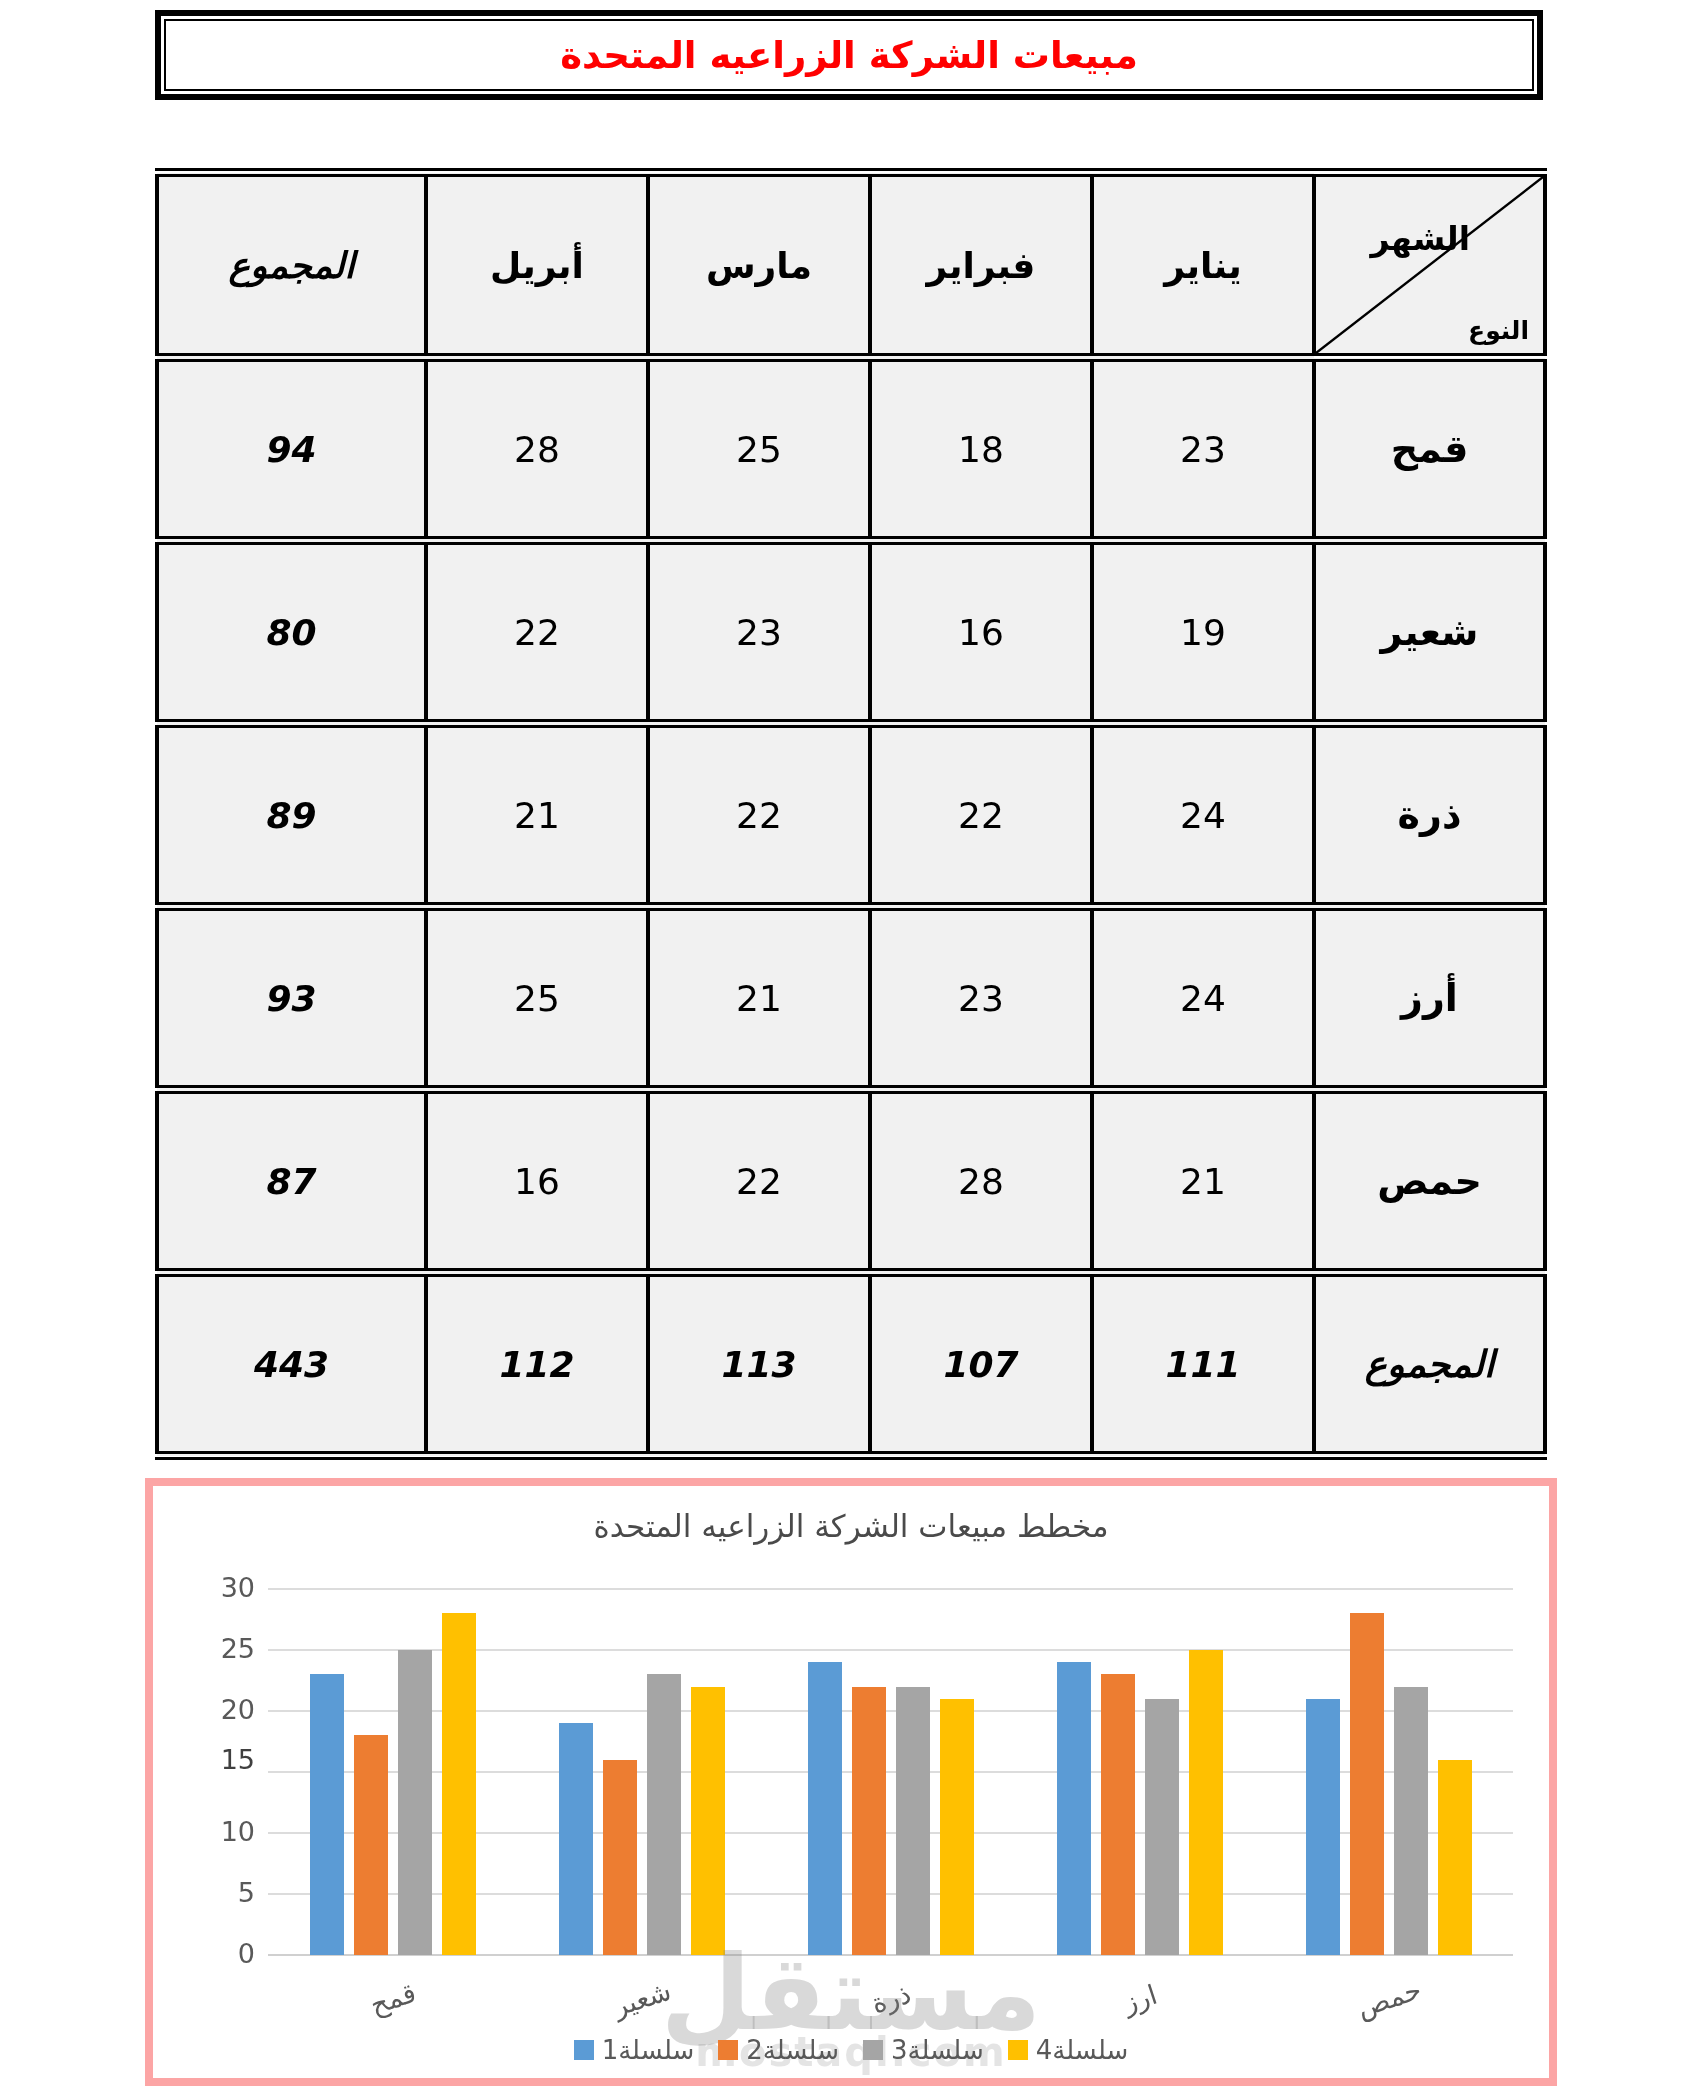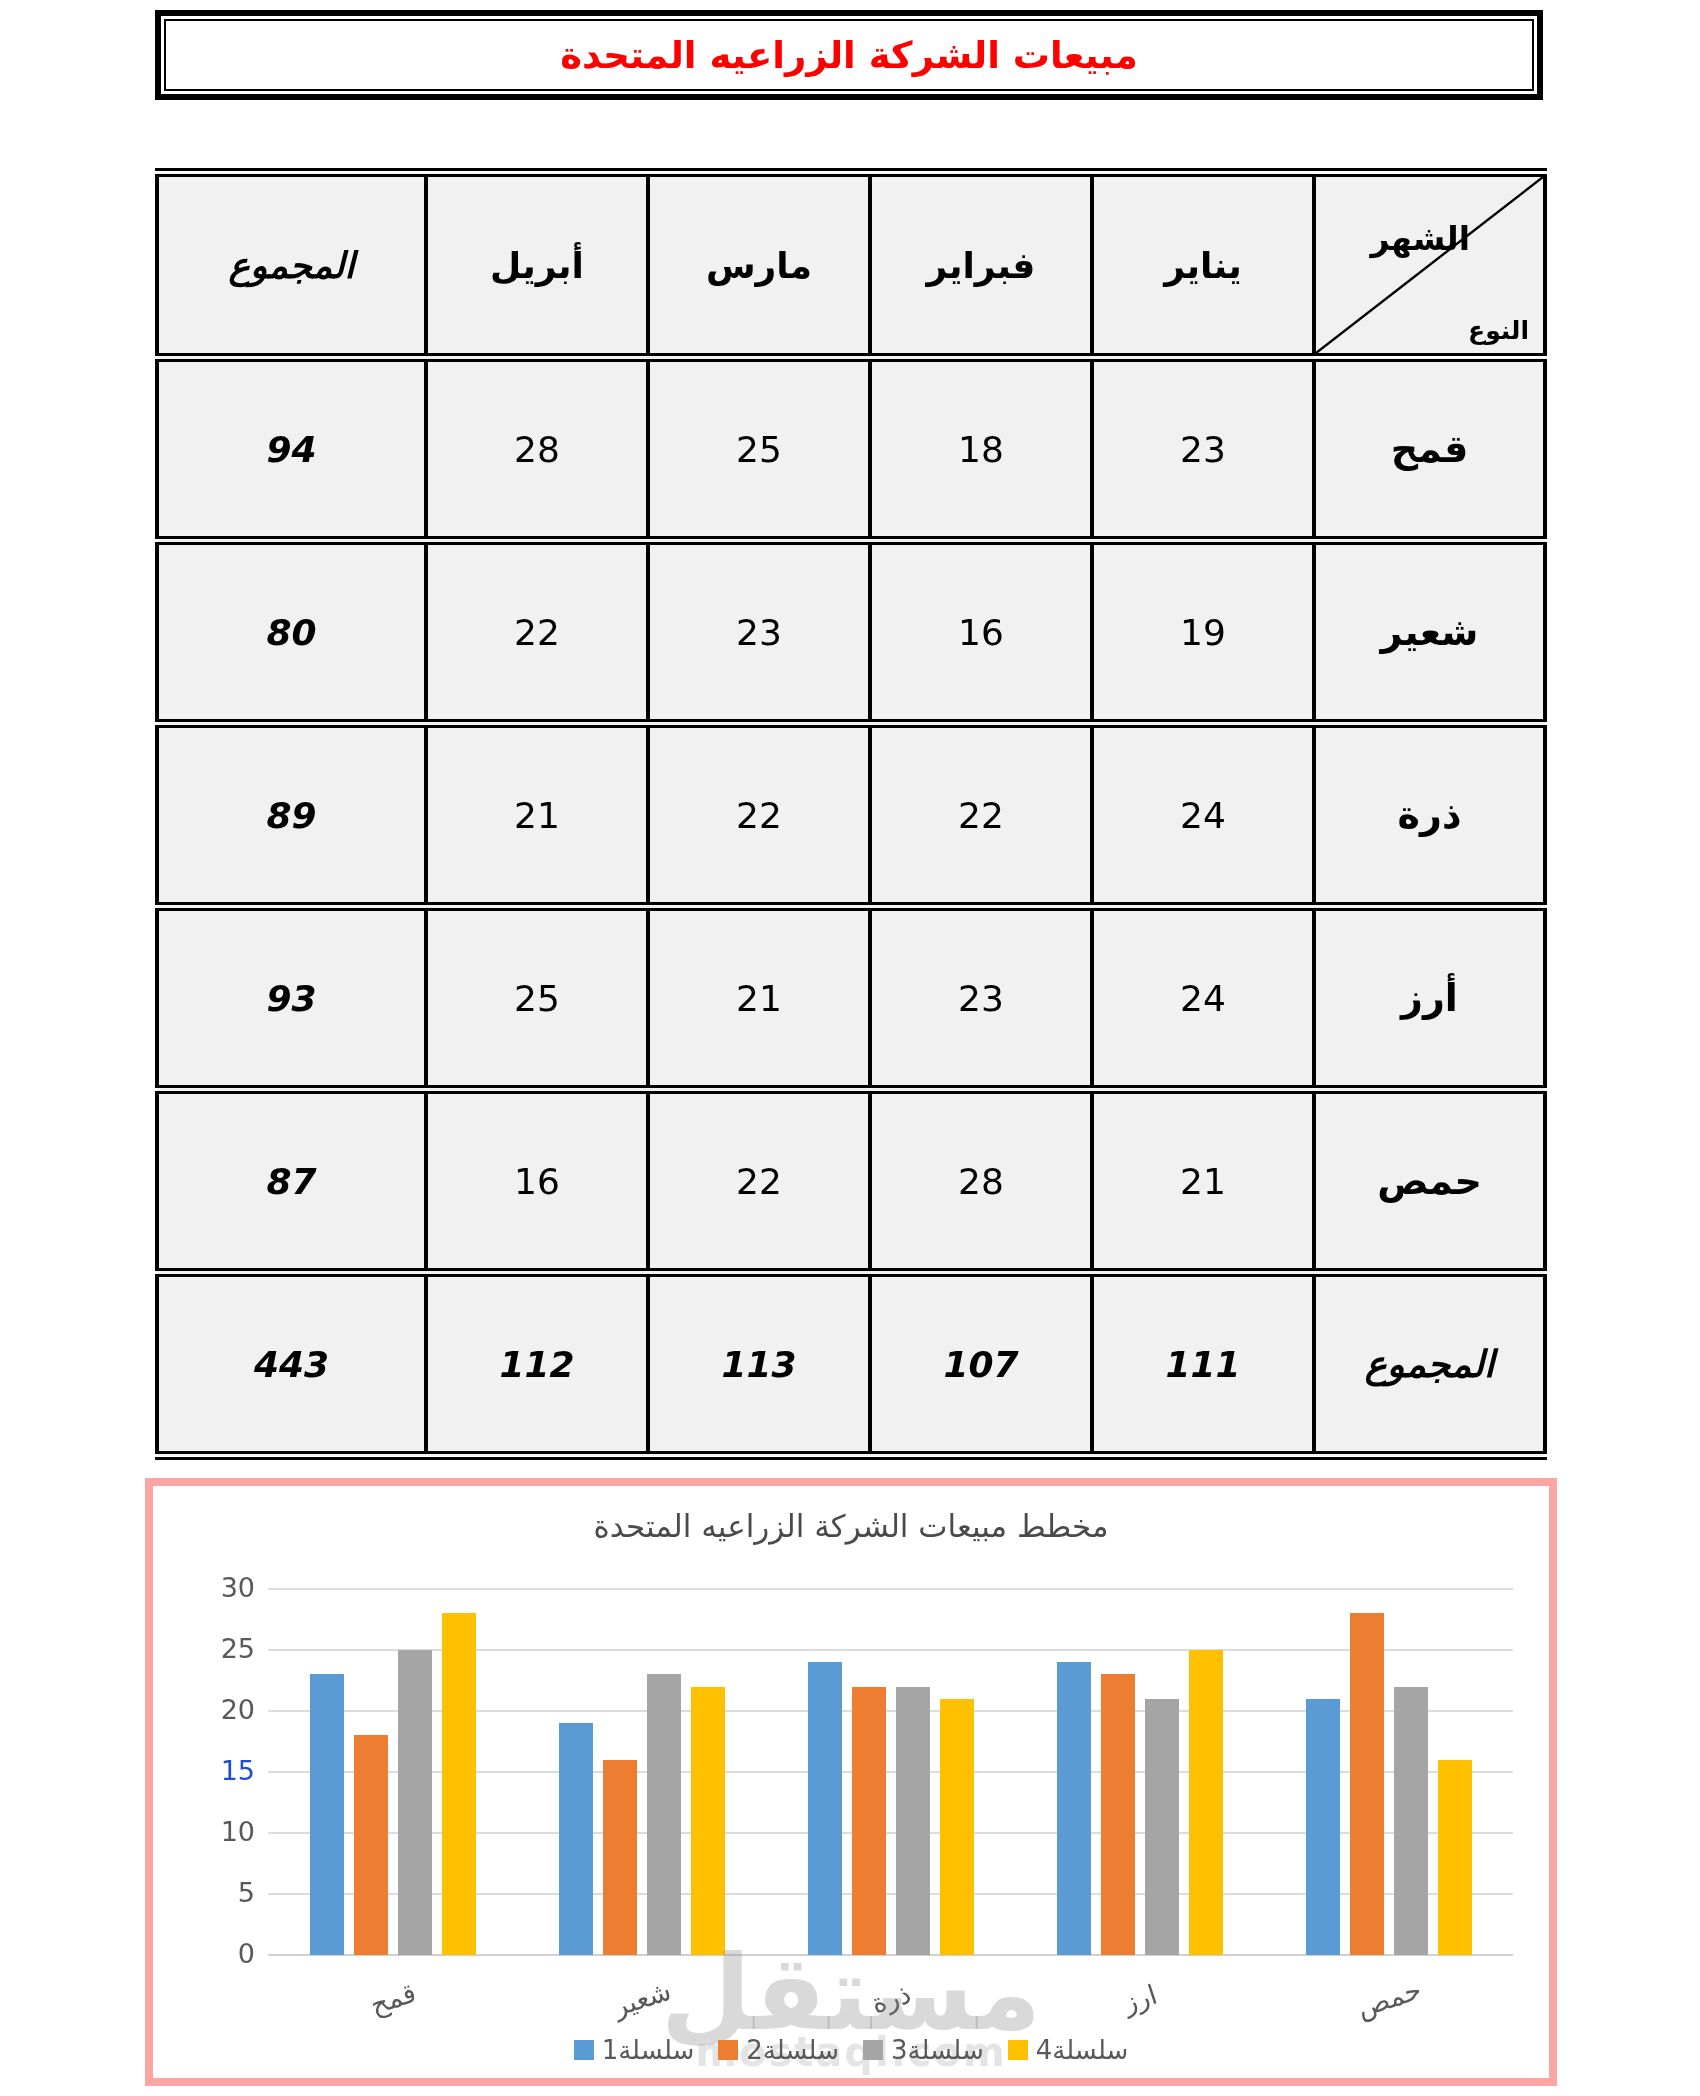--- a/index.html
+++ b/index.html
@@ -171,21 +171,21 @@
   </tr>
 </tbody>
   </table>
 
 <div class="chart-box">
   <div class="chart-title">مخطط مبيعات الشركة الزراعيه المتحدة</div>
   <div id="yticks">
       <div class="ytick" style="top: 452px; color: rgb(89, 89, 89);">0</div>
       <div class="ytick" style="top: 391px; color: rgb(89, 89, 89);">5</div>
       <div class="ytick" style="top: 330px; color: rgb(89, 89, 89);">10</div>
-      <div class="ytick" style="top: 269px; color: #1d4ed8;">15</div>
+      <div class="ytick" style="top: 258px; color: #404040;">15</div>
       <div class="ytick" style="top: 208px; color: rgb(89, 89, 89);">20</div>
       <div class="ytick" style="top: 147px; color: rgb(89, 89, 89);">25</div>
       <div class="ytick" style="top: 86px; color: rgb(89, 89, 89);">30</div>
     </div>
   <div class="plot">
     <div id="gridlines">
         <div class="gridline baseline" style="top: 365px;"></div>
         <div class="gridline" style="top: 304px;"></div>
         <div class="gridline" style="top: 243px;"></div>
         <div class="gridline" style="top: 182px;"></div>

